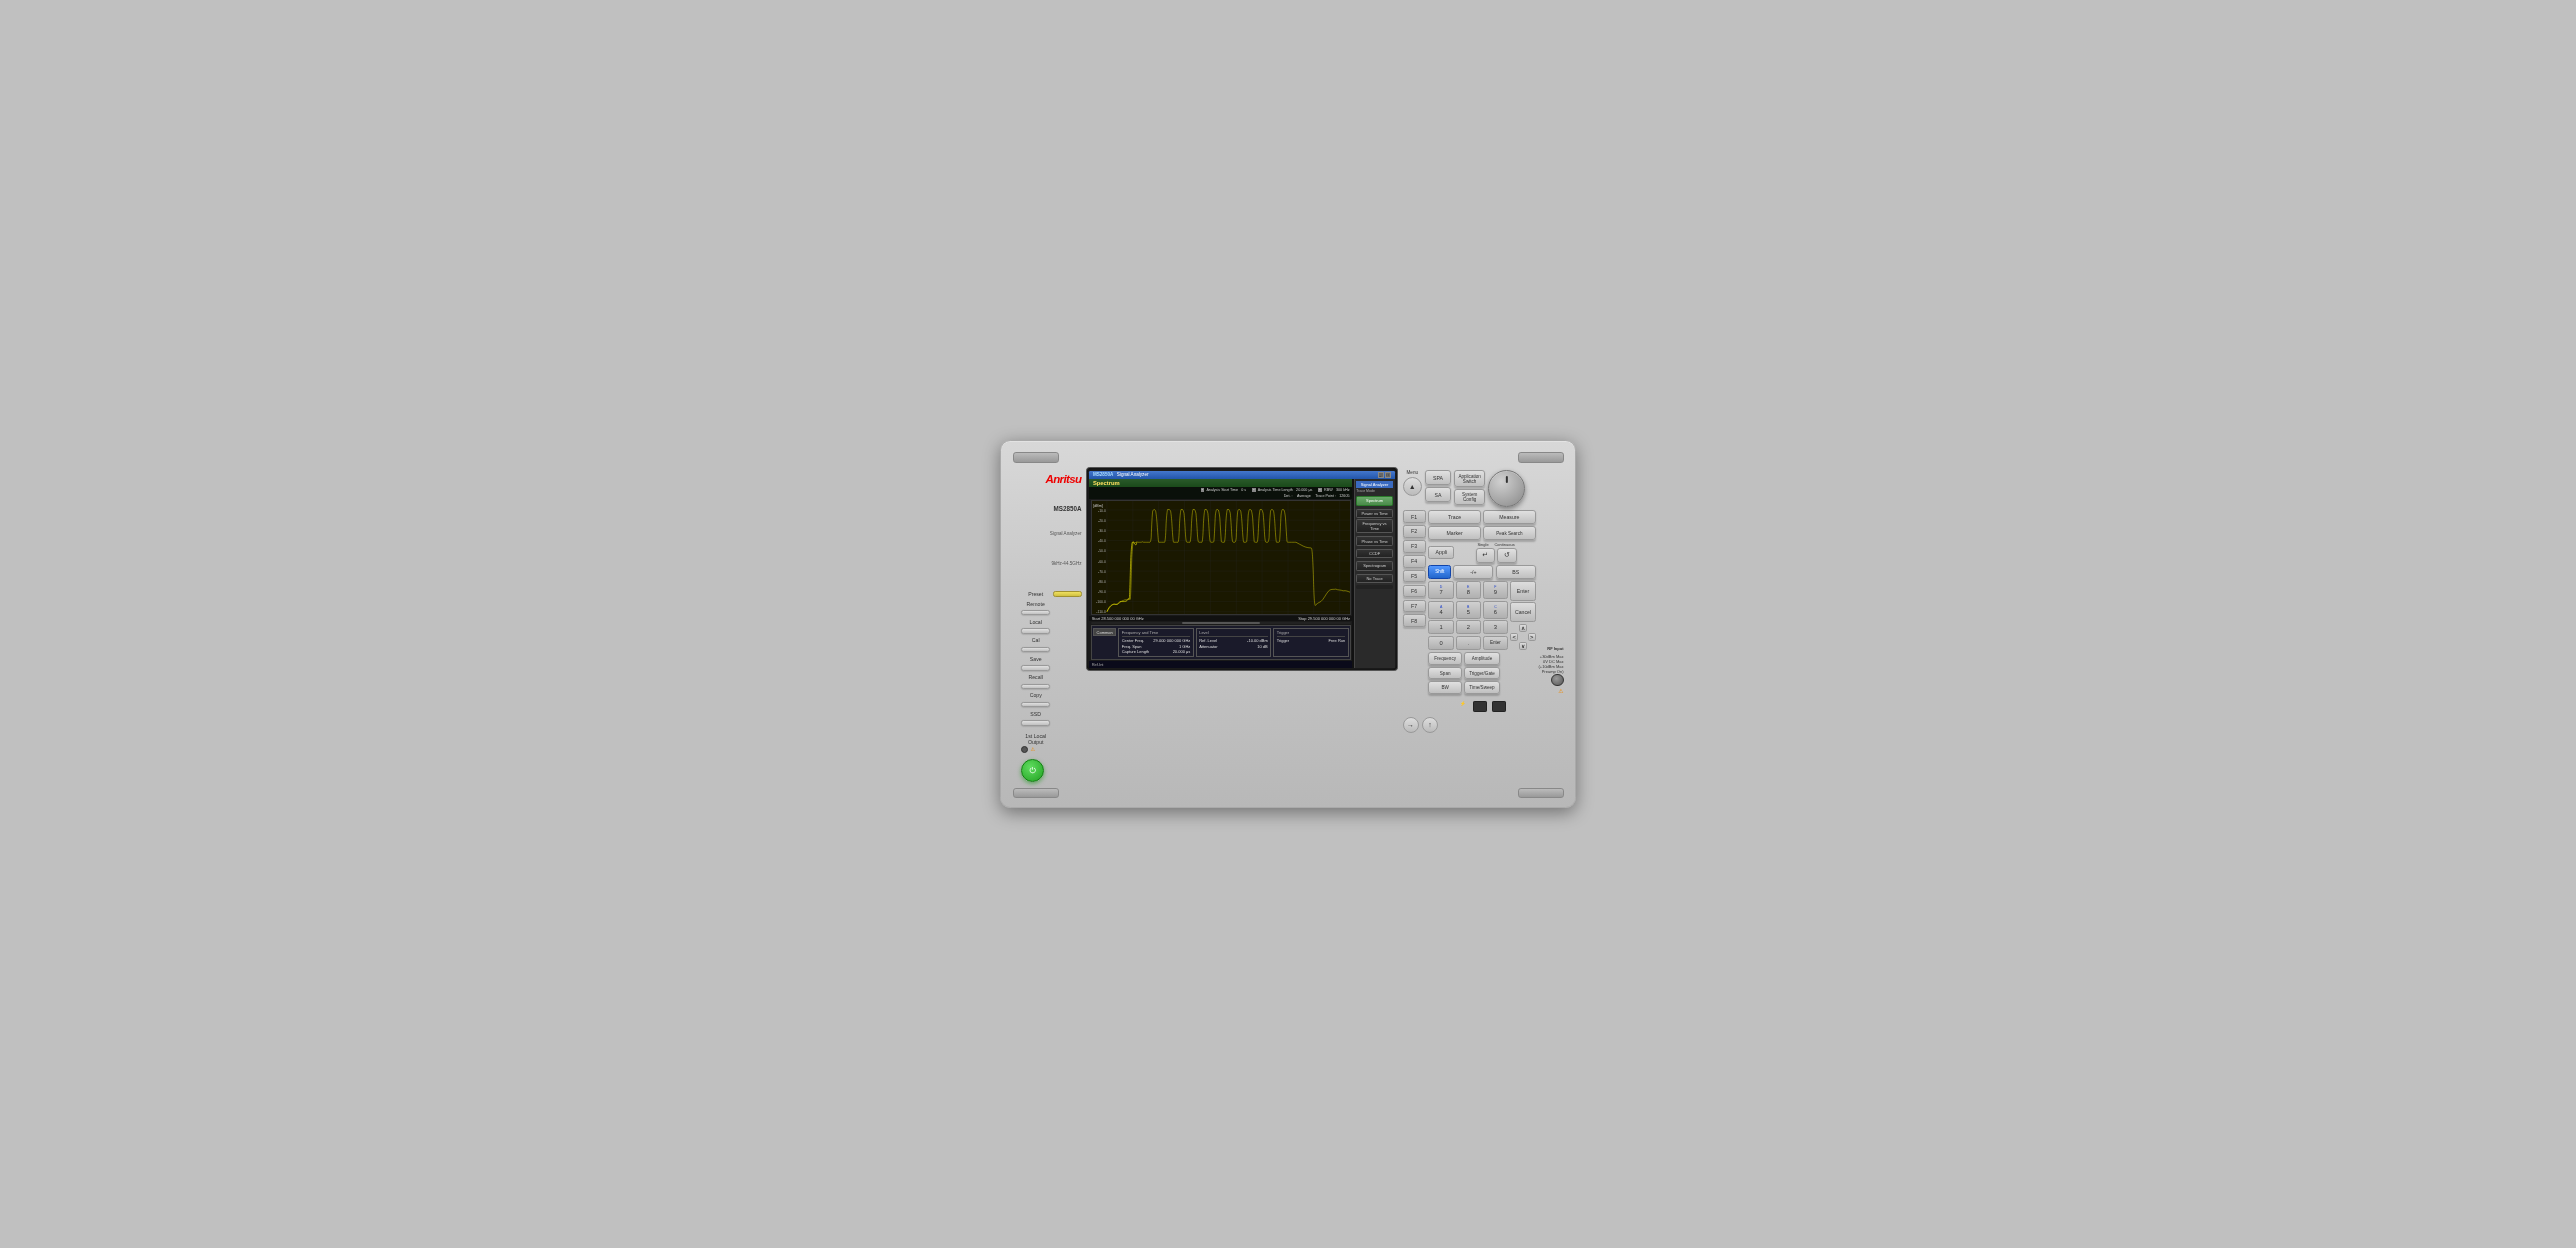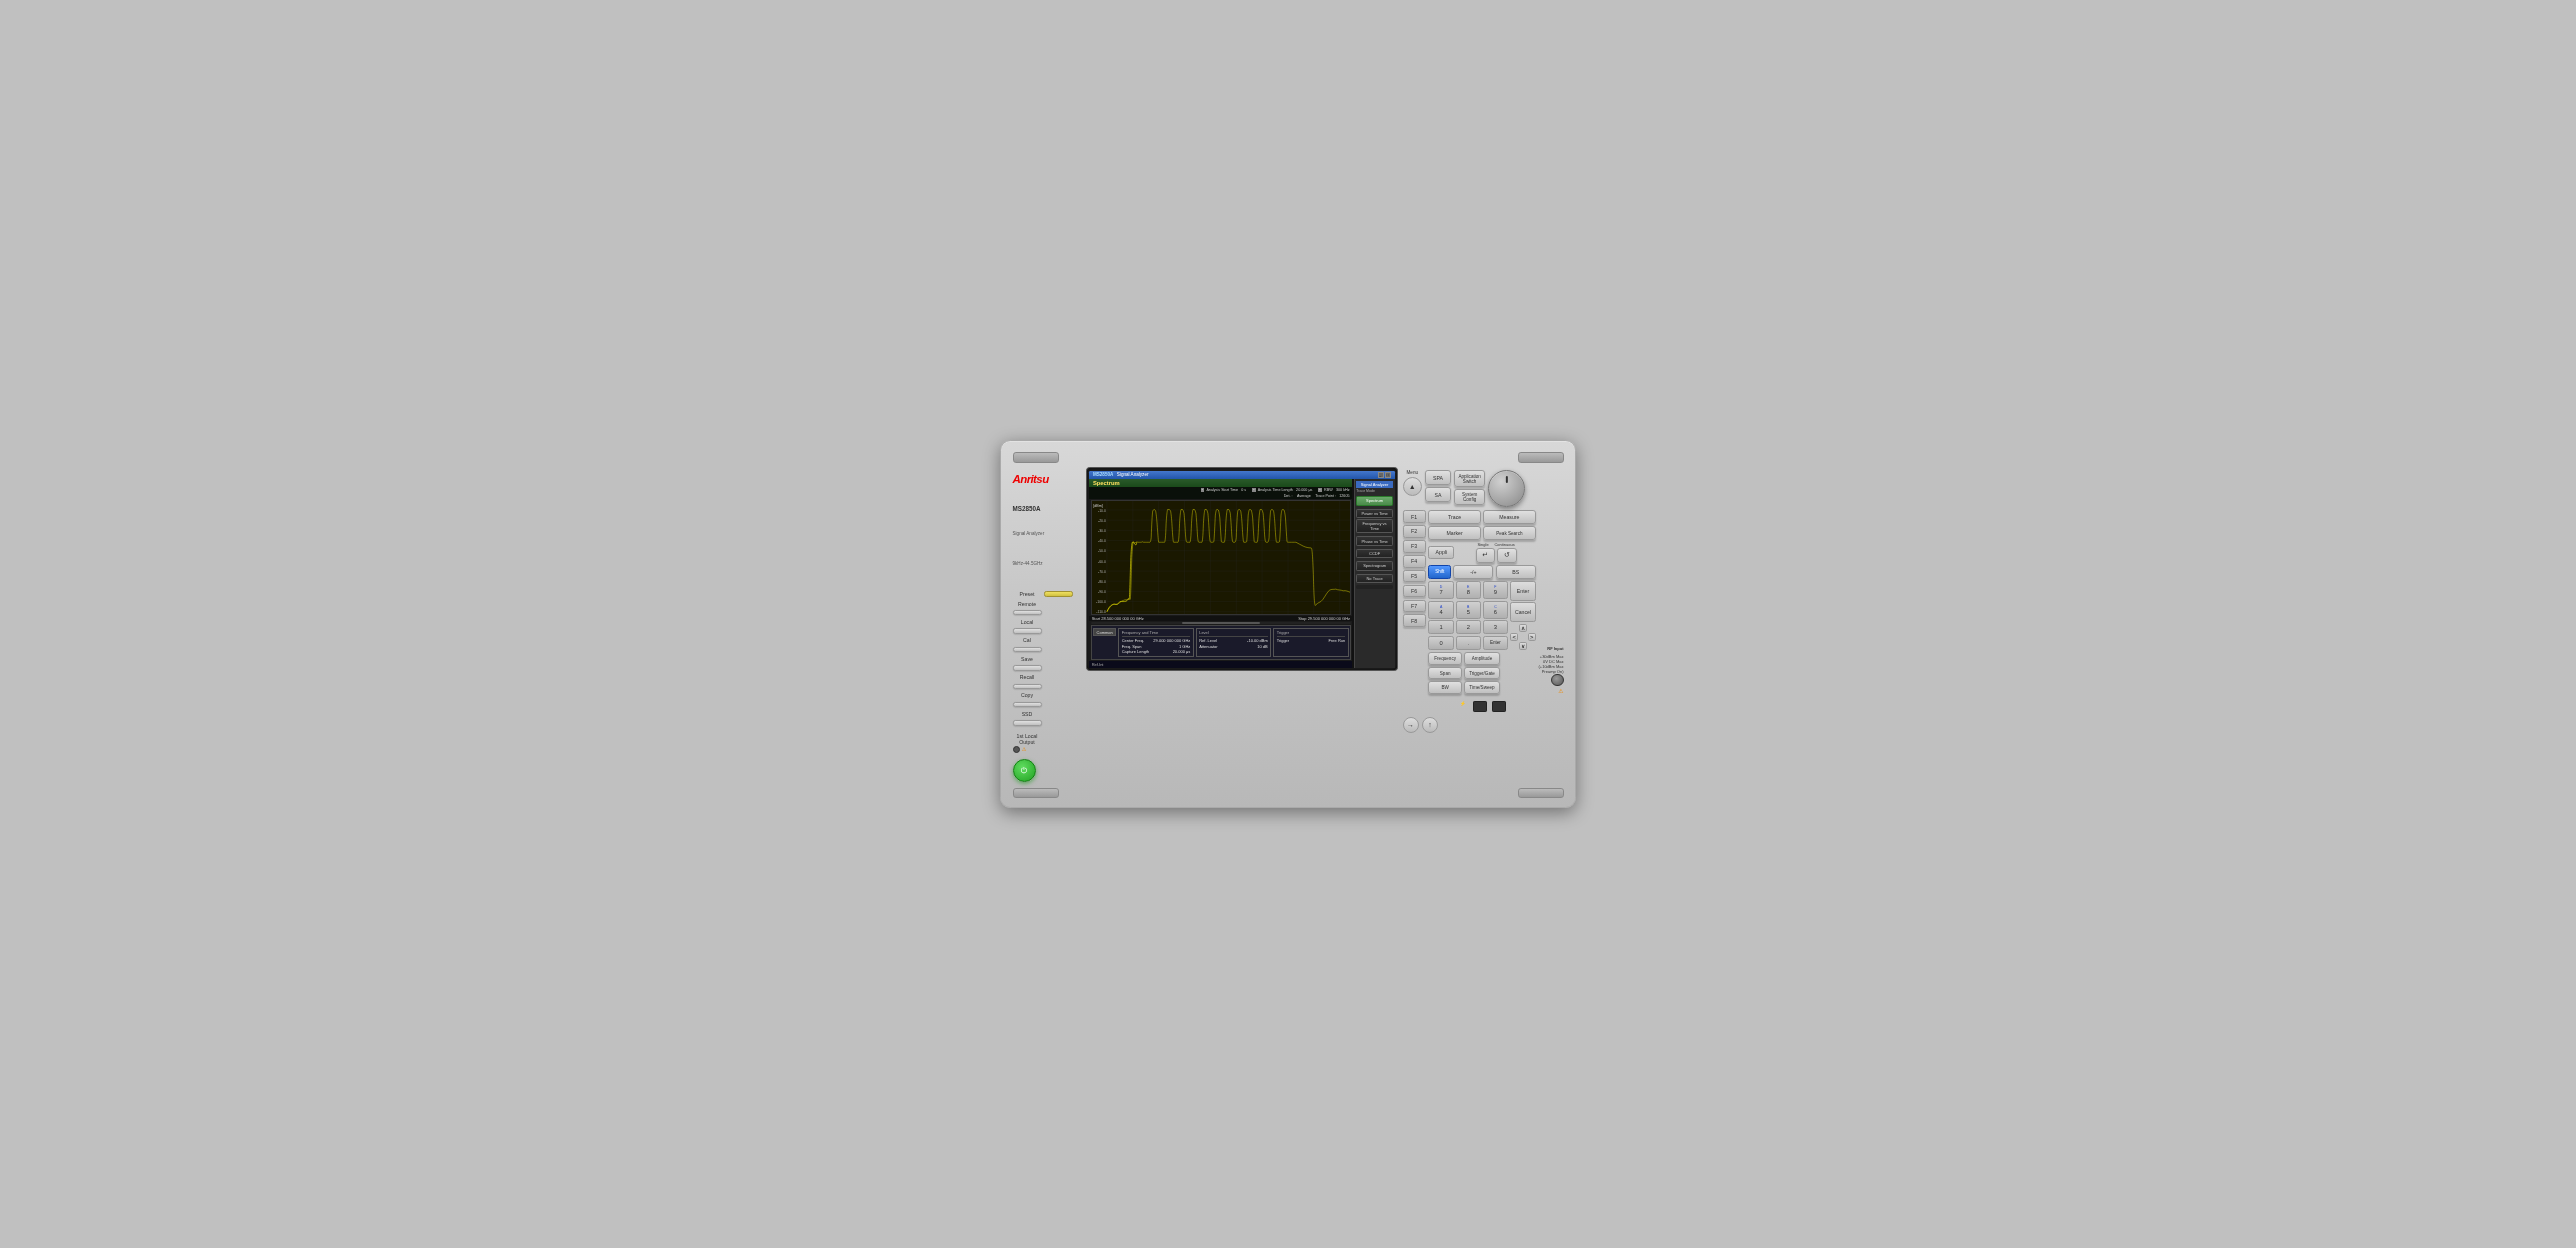--- a/index.html
+++ b/index.html
@@ -42,20 +42,21 @@
     }
 
     
     .left-panel {
       width: 69px;
       flex-shrink: 0;
       display: flex;
       flex-direction: column;
       gap: 19px;
       padding-top: 5.8px;
+      align-items: flex-end;
     }
 
     .brand-logo {
       font-size: 11.5px;
       font-style: italic;
       font-weight: bold;
       color: #e00;
       letter-spacing: -0.6px;
       margin-bottom: 1.2px;
     }

